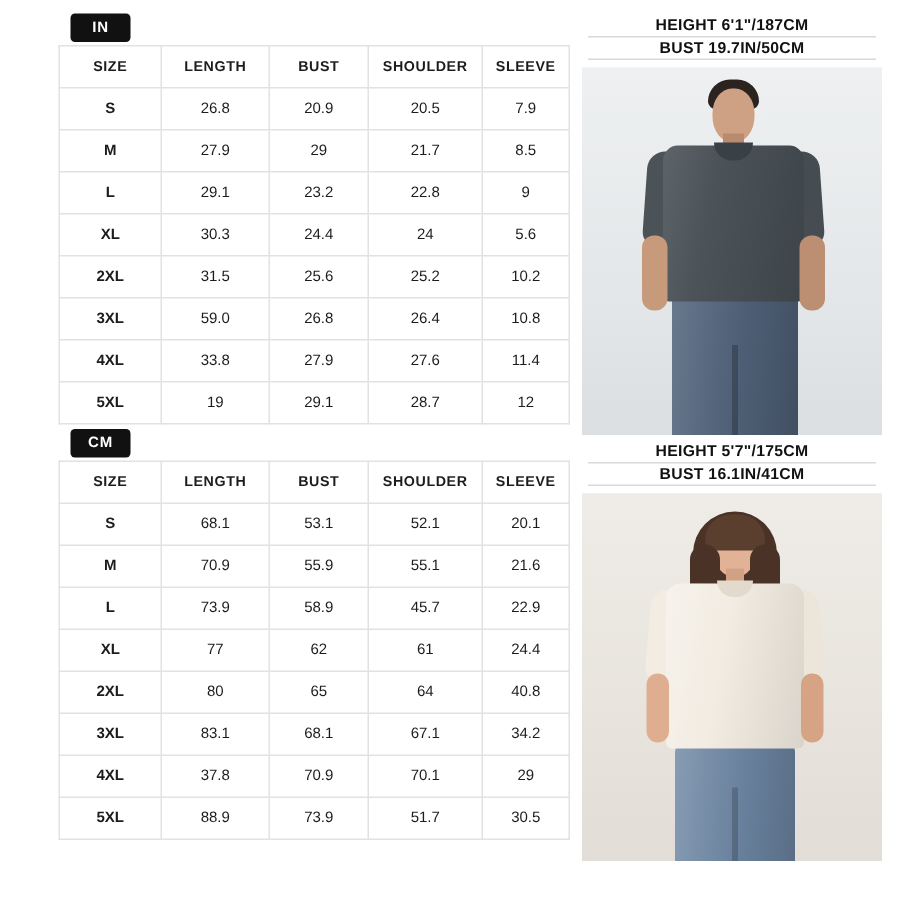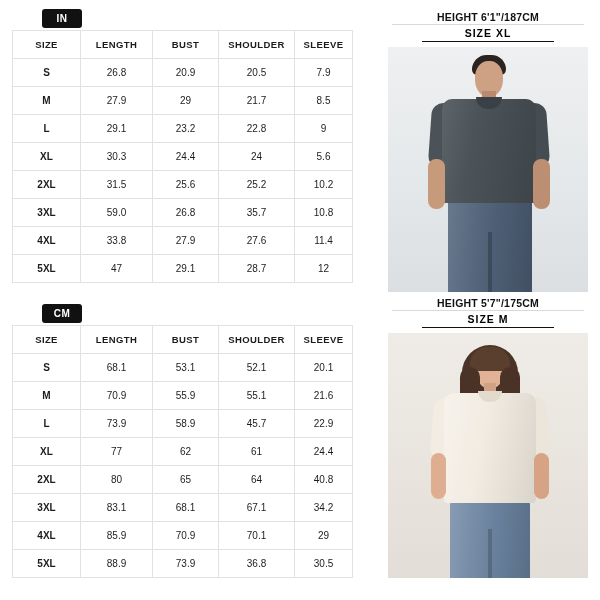--- a/index.html
+++ b/index.html
@@ -19,21 +19,22 @@
     height: 600px;
     box-sizing: border-box;
     padding: 8px 10px;
     display: flex;
     gap: 8px;
   }
   .left-col {
     width: 370px;
     display: flex;
     flex-direction: column;
-    gap: 20px;
+    gap: 2px;
+    align-items: flex-end;
   }
   .right-col {
     width: 200px;
     display: flex;
     flex-direction: column;
     gap: 2px;
   }
 
   
   .unit-badge {
@@ -47,21 +48,21 @@
     border-radius: 3px;
     margin-left: 32px;
     margin-bottom: 2px;
     width: 20px;
     text-align: center;
   }
 
   table.size-table {
     border-collapse: collapse;
     width: 340px;
-    margin-left: 2px;
+    margin-left: 24px;
     table-layout: fixed;
   }
   table.size-table th,
   table.size-table td {
     border: 1px solid #e2e2e2;
     text-align: center;
     font-size: 10px;
     color: #1c1c1c;
     height: 27px;
     padding: 0;
@@ -311,33 +312,33 @@
             <td>2XL</td>
             <td>31.5</td>
             <td>25.6</td>
             <td>25.2</td>
             <td>10.2</td>
           </tr>
           <tr>
             <td>3XL</td>
             <td>59.0</td>
             <td>26.8</td>
-            <td>35.7</td>
+            <td>26.4</td>
             <td>10.8</td>
           </tr>
           <tr>
             <td>4XL</td>
             <td>33.8</td>
             <td>27.9</td>
             <td>27.6</td>
             <td>11.4</td>
           </tr>
           <tr>
             <td>5XL</td>
-            <td>47</td>
+            <td>19</td>
             <td>29.1</td>
             <td>28.7</td>
             <td>12</td>
           </tr>
         </tbody>
       </table>
     </div>
 
     <div>
       <div class="unit-badge">CM</div>
@@ -396,43 +397,43 @@
           </tr>
           <tr>
             <td>3XL</td>
             <td>83.1</td>
             <td>68.1</td>
             <td>67.1</td>
             <td>34.2</td>
           </tr>
           <tr>
             <td>4XL</td>
-            <td>85.9</td>
+            <td>37.8</td>
             <td>70.9</td>
             <td>70.1</td>
             <td>29</td>
           </tr>
           <tr>
             <td>5XL</td>
             <td>88.9</td>
             <td>73.9</td>
-            <td>36.8</td>
+            <td>51.7</td>
             <td>30.5</td>
           </tr>
         </tbody>
       </table>
     </div>
 
   </div>
 
   <div class="right-col">
 
     <div class="info-block">
       <div class="info-line">HEIGHT  6'1"/187CM</div>
-      <div class="info-size">SIZE  XL</div>
+      <div class="info-line last">BUST  19.7IN/50CM</div>
     </div>
 
     <div class="photo">
       <div class="bg-grad-1"></div>
       <div class="fig m-hair"></div>
       <div class="fig m-face"></div>
       <div class="fig m-neck"></div>
       <div class="fig m-sleeve-l"></div>
       <div class="fig m-sleeve-r"></div>
       <div class="fig m-jeans"></div>
@@ -440,21 +441,21 @@
       <div class="fig m-jeans-split"></div>
       <div class="fig m-shirt"></div>
       <div class="fig m-shirt-shade"></div>
       <div class="fig m-collar"></div>
       <div class="fig m-arm-l"></div>
       <div class="fig m-arm-r"></div>
     </div>
 
     <div class="info-block">
       <div class="info-line">HEIGHT  5'7"/175CM</div>
-      <div class="info-size">SIZE  M</div>
+      <div class="info-line last">BUST  16.1IN/41CM</div>
     </div>
 
     <div class="photo light">
       <div class="bg-grad-2"></div>
       <div class="fig w-hair-back"></div>
       <div class="fig w-face"></div>
       <div class="fig w-hair-front"></div>
       <div class="fig w-curl-l"></div>
       <div class="fig w-curl-r"></div>
       <div class="fig w-neck"></div>

